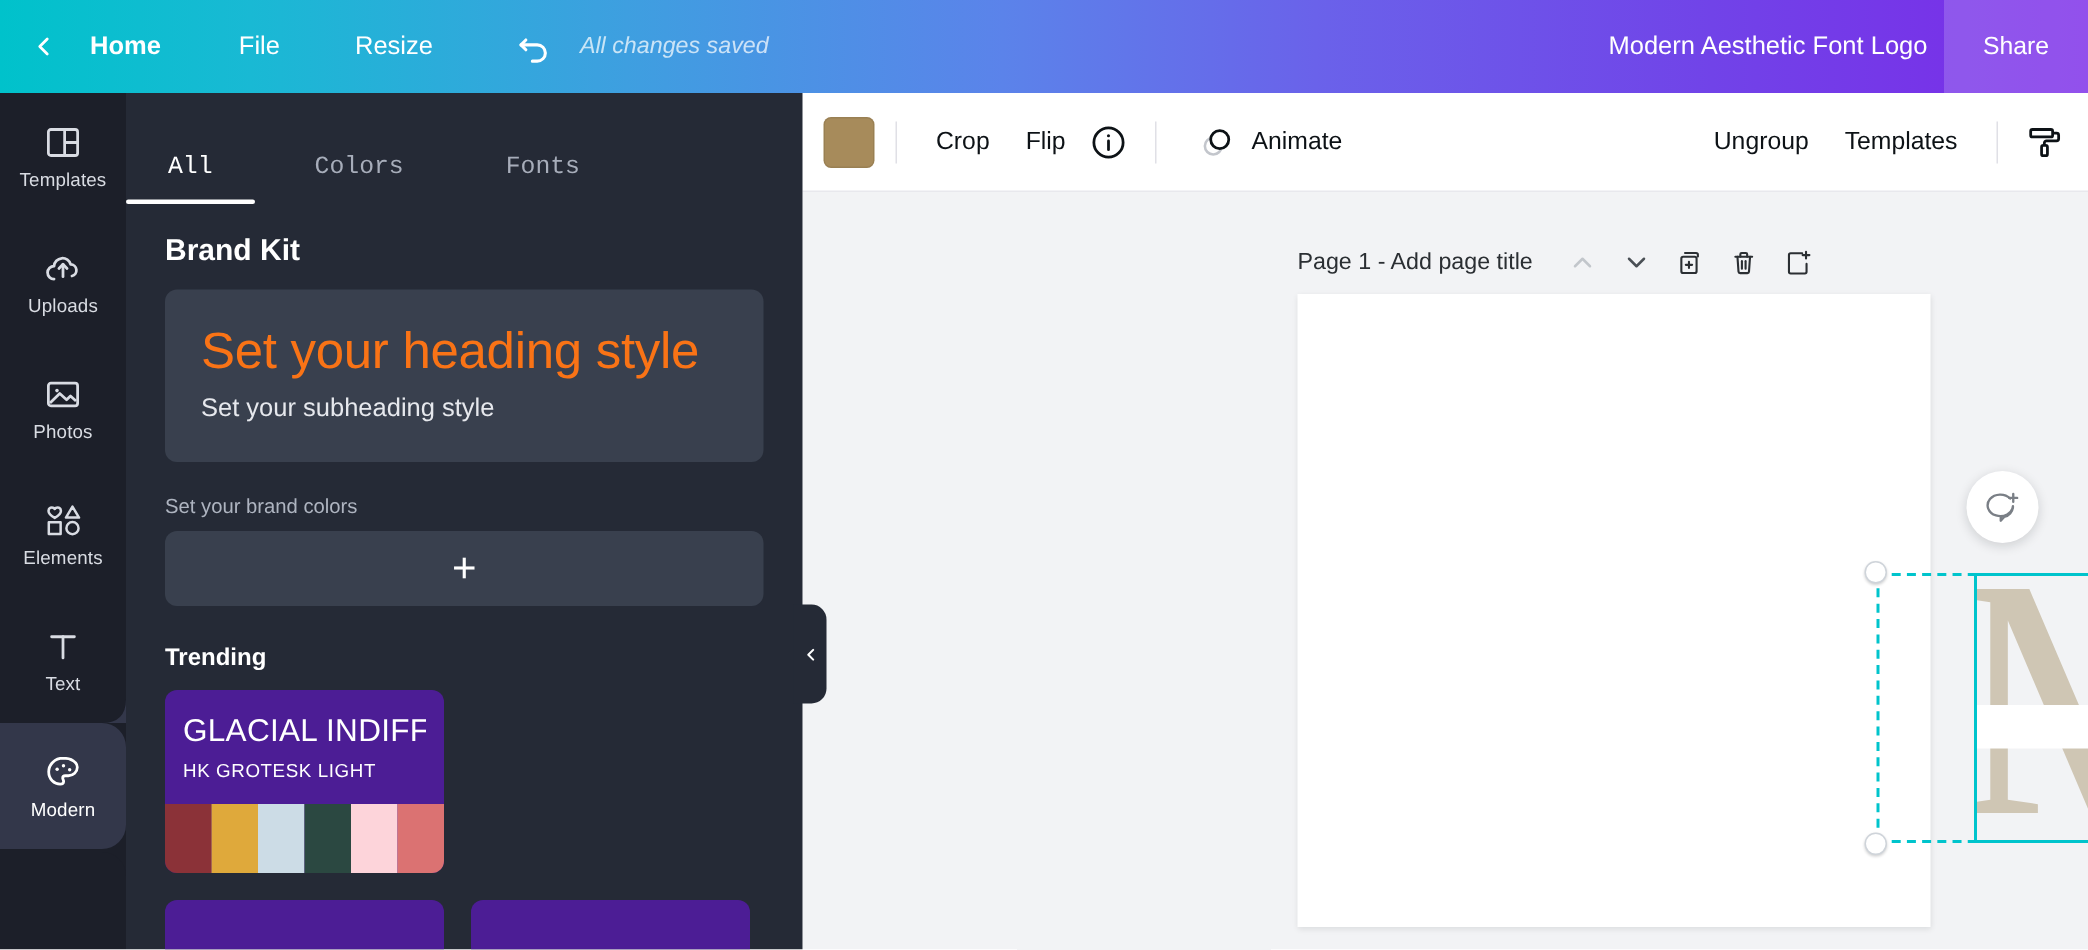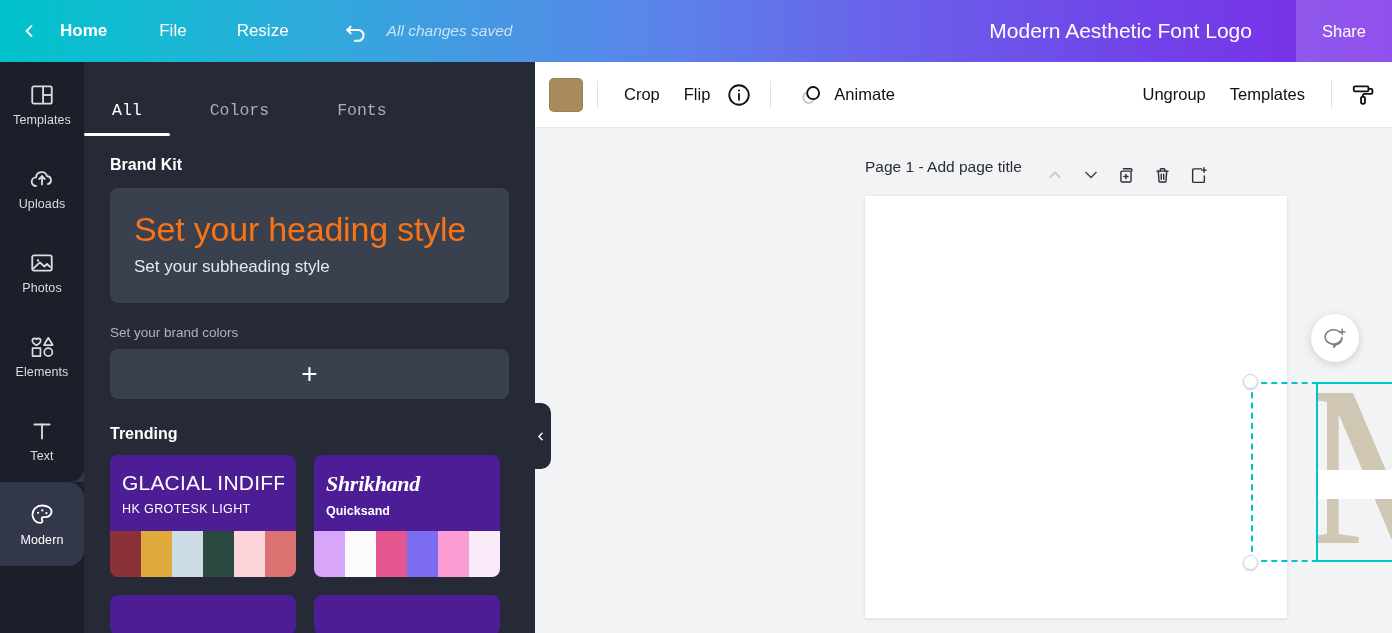--- a/index.html
+++ b/index.html
@@ -35,21 +35,21 @@
   .hdr-undo {
     margin-left: 38px; width: 30px; height: 30px;
     display: flex; align-items: center; justify-content: center; cursor: pointer;
   }
   .hdr-saved {
     margin-left: 16px; color: rgba(255,255,255,0.72);
     font-size: 15.5px; font-style: italic;
   }
   .hdr-right { margin-left: auto; display: flex; align-items: center; height: 62px; }
   .hdr-title {
-    color: #ffffff; font-size: 21px; padding-right: 44px; cursor: pointer;
+    color: #ffffff; font-size: 17px; padding-right: 11px; cursor: pointer;
   }
   .hdr-share {
     background: rgba(255,255,255,0.18);
     color: #ffffff; font-size: 16.5px;
     height: 62px; display: flex; align-items: center;
     padding: 0 26px; cursor: pointer;
   }
 
   
   .rail {
@@ -94,21 +94,21 @@
     position: relative; color: #a7adba; font-size: 16.5px;
     padding-bottom: 16px; margin-right: 68px; cursor: pointer; font-family: Liberation Mono, monospace;
   }
   .tab.active { color: #ffffff; }
   .tab.active::after {
     content: ""; position: absolute; left: -28px; right: -28px; bottom: 0;
     height: 3px; background: #ffffff; border-radius: 2px;
   }
   .panel-body { padding: 0 26px; }
   .section-title {
-    color: #ffffff; font-size: 16px; font-weight: bold;
+    color: #ffffff; font-size: 20px; font-weight: bold;
     margin-top: 20px; margin-bottom: 14px;
   }
   .brand-card {
     background: #39404e; border-radius: 8px;
     padding: 22px 24px 26px 24px;
   }
   .brand-heading { color: #f97316; font-size: 34px; font-weight: 300; line-height: 1.12; letter-spacing: -.2px; }
   .brand-sub { color: #e6e8ed; font-size: 17px; font-weight: 300; margin-top: 9px; }
   .brand-colors-label { color: #aeb4c0; font-size: 13.5px; margin-top: 22px; margin-bottom: 9px; }
   .brand-add {
@@ -176,21 +176,21 @@
 
   
   .canvas-area {
     position: absolute; left: 535px; top: 128px;
     width: 857px; height: 505px;
     background: #f2f3f5;
     z-index: 10; overflow: hidden;
   }
   .page-bar {
     position: absolute; left: 330px; top: 30px;
-    display: flex; align-items: flex-start; gap: 2px;
+    display: flex; align-items: center; gap: 2px;
   }
   .page-label { font-size: 15.5px; color: #2b2f33; margin-right: 14px; cursor: pointer; }
   .pb-icon {
     width: 34px; height: 34px; display: flex;
     align-items: center; justify-content: center; cursor: pointer;
     border-radius: 5px;
   }
   .page-sheet {
     position: absolute; left: 330px; top: 68px;
     width: 422px; height: 422px;
@@ -361,34 +361,20 @@
           <div class="fc-swatches">
             <span style="background:#8b3238"></span>
             <span style="background:#dfa93b"></span>
             <span style="background:#ccdce6"></span>
             <span style="background:#2b4841"></span>
             <span style="background:#fdd4da"></span>
             <span style="background:#db7272"></span>
           </div>
         </div>
 
-        <div class="font-card">
-          <div class="fc-top">
-            <div class="fc-name b">Shrikhand</div>
-            <div class="fc-sub b">Quicksand</div>
-          </div>
-          <div class="fc-swatches">
-            <span style="background:#d7a6fb"></span>
-            <span style="background:#fcfafa"></span>
-            <span style="background:#e4578e"></span>
-            <span style="background:#7b6cf0"></span>
-            <span style="background:#fb9dd5"></span>
-            <span style="background:#f8ebf7"></span>
-          </div>
-        </div>
       </div>
 
       <div class="card-grid peek">
         <div class="font-card peek"></div>
         <div class="font-card peek"></div>
       </div>
     </div>
   </div>
 
   <div class="collapse-tab">

